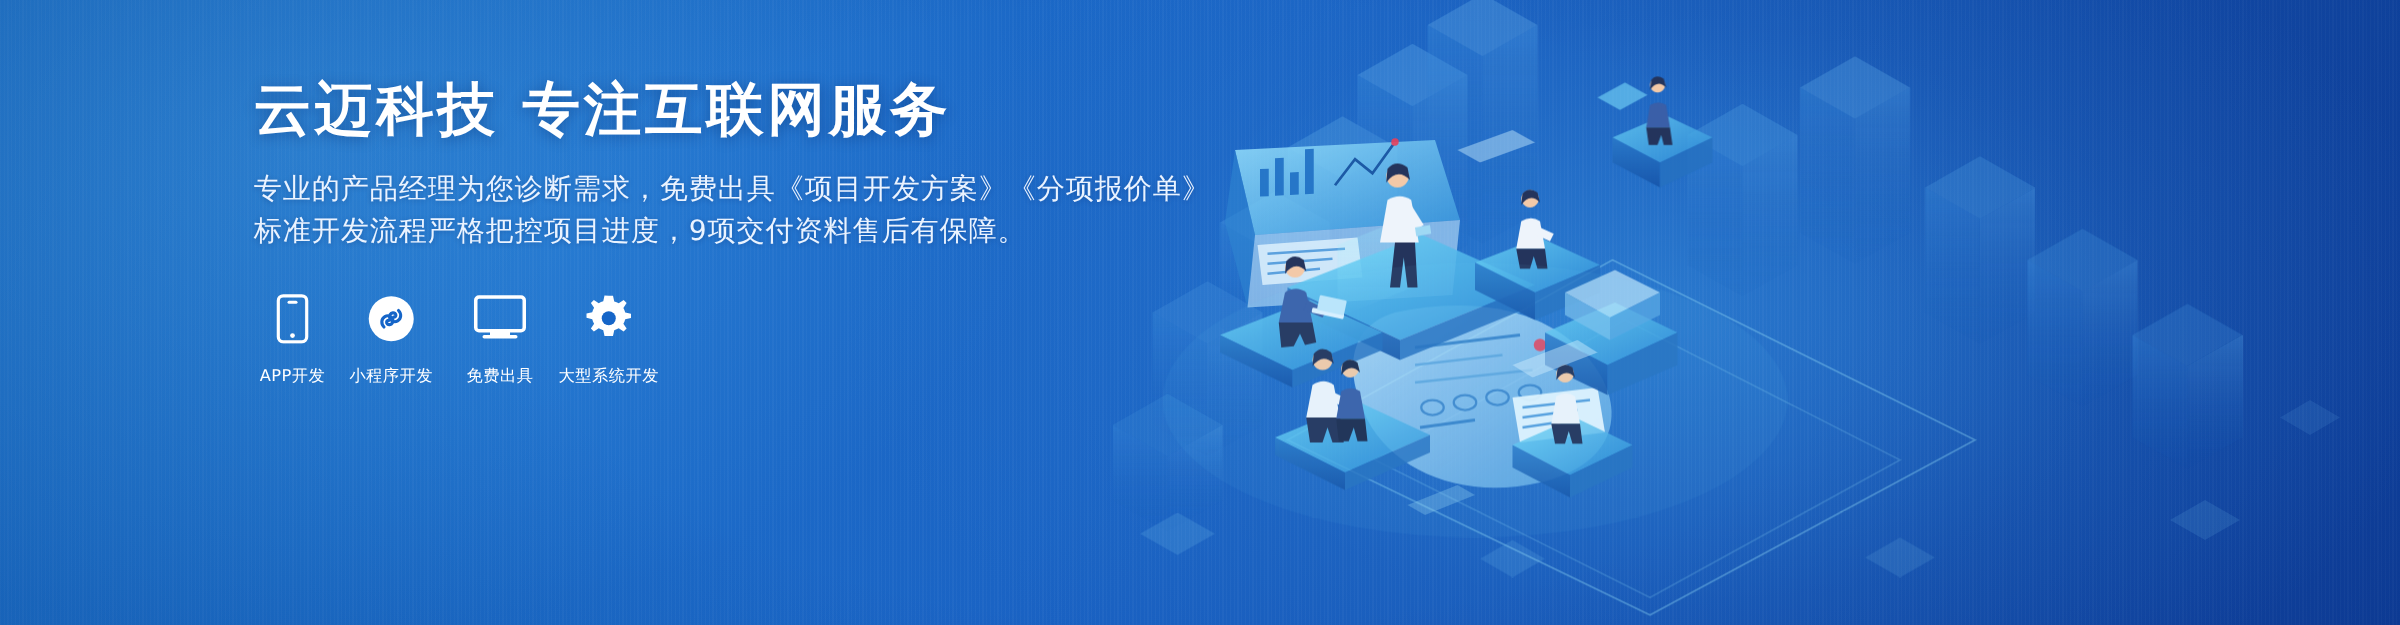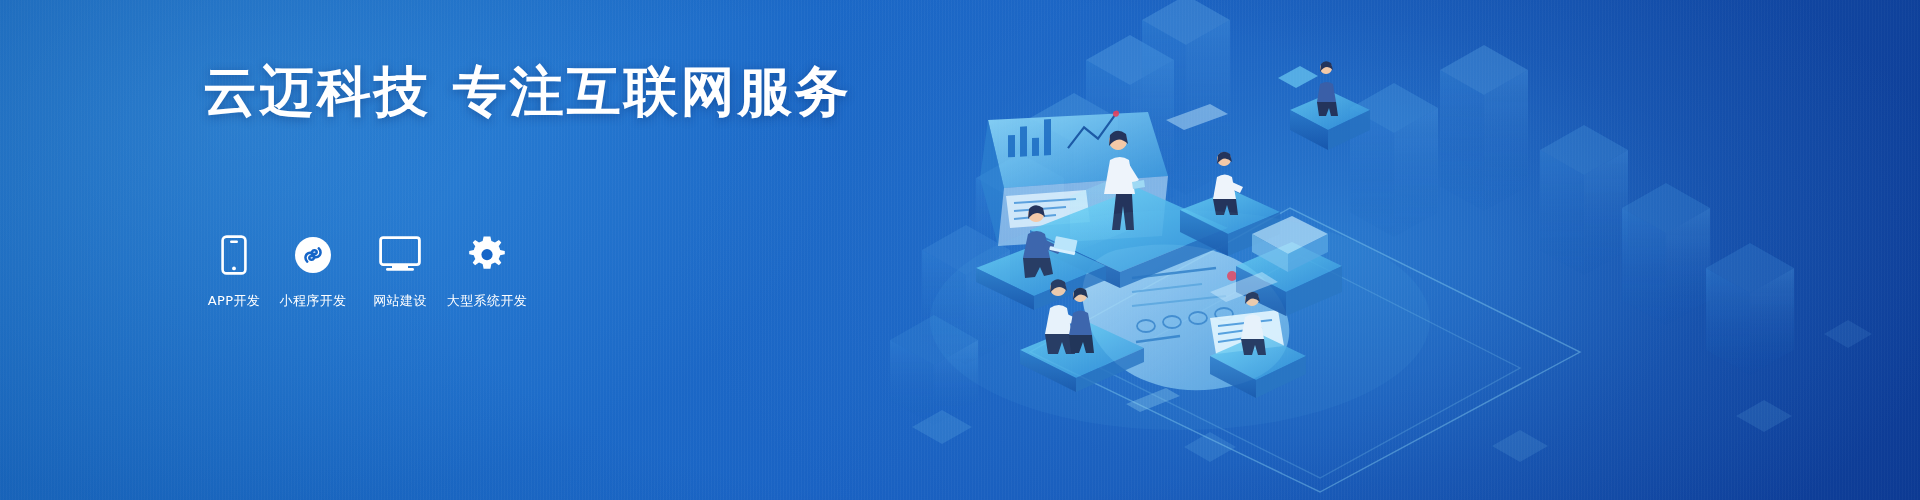--- a/index.html
+++ b/index.html
@@ -23,21 +23,21 @@
   }
   .vignette{
     position:absolute;inset:0;
     background:radial-gradient(ellipse 1300px 620px at 960px 250px, rgba(0,0,0,0) 40%, rgba(4,40,105,0.28) 100%);
     pointer-events:none;
   }
 
   
   .copy{position:absolute;left:203px;top:62px;width:760px;}
   .title{
-    font-size:54px;line-height:1.12;font-weight:700;color:#ffffff;
+    font-size:46px;line-height:1.12;font-weight:700;color:#ffffff;
     letter-spacing:3px;white-space:nowrap;
     text-shadow:0 2px 10px rgba(3,35,95,0.38);
     font-family:"DejaVu Sans","Liberation Sans",sans-serif;
   }
   .sub{margin-top:20px;}
   .sub-line{
     font-size:22.5px;line-height:34px;color:#eaf3ff;letter-spacing:0.7px;
     white-space:nowrap;font-weight:400;
     text-shadow:0 1px 4px rgba(3,35,95,0.30);
     font-family:"DejaVu Sans","Liberation Sans",sans-serif;
@@ -310,20 +310,24 @@
         <path d="M330 292 L382 272 L398 282 L346 302 Z" fill="#d8f1ff" opacity="0.5"></path>
         <path d="M246 404 L286 388 L300 396 L260 412 Z" fill="#9fd9f4" opacity="0.35"></path>
       </g>
 
       <ellipse cx="300" cy="320" rx="250" ry="110" fill="#6fd8f7" opacity="0.06"></ellipse>
     </svg>
   </div>
 
   <div class="copy">
     <div class="title">云迈科技 专注互联网服务</div>
+    <div class="sub">
+      <div class="sub-line">专业的产品经理为您诊断需求，免费出具《项目开发方案》《分项报价单》</div>
+      <div class="sub-line">标准开发流程严格把控项目进度，9项交付资料售后有保障。</div>
+    </div>
   </div>
 
   <div class="services">
 
     <div class="svc">
       <div class="svc-ico">
         <svg width="26" height="40" viewBox="0 0 26 40" xmlns="http://www.w3.org/2000/svg">
           <rect x="1.6" y="1.6" width="22.8" height="36.8" rx="4" fill="none" stroke="#ffffff" stroke-width="2.6"></rect>
           <rect x="9" y="5.6" width="8" height="2.4" rx="1.2" fill="#ffffff"></rect>
           <circle cx="13" cy="33.4" r="1.9" fill="#ffffff"></circle>
@@ -346,21 +350,21 @@
 
     <div class="svc">
       <div class="svc-ico">
         <svg width="42" height="38" viewBox="0 0 42 38" xmlns="http://www.w3.org/2000/svg">
           <rect x="1.6" y="1.6" width="38.8" height="27" rx="2.6" fill="none" stroke="#ffffff" stroke-width="2.8"></rect>
           <rect x="6" y="6" width="30" height="18" rx="1" fill="#ffffff" opacity="0.0"></rect>
           <rect x="13" y="28.6" width="16" height="3.4" fill="#ffffff"></rect>
           <rect x="7" y="32" width="28" height="2.8" rx="1.4" fill="#ffffff"></rect>
         </svg>
       </div>
-      <div class="svc-lab">网站建设</div>
+      <div class="svc-lab">免费出具</div>
     </div>
 
     <div class="svc">
       <div class="svc-ico">
         <svg width="40" height="40" viewBox="0 0 40 40" xmlns="http://www.w3.org/2000/svg">
           <path d="M20 1.5 l3.4 0 l1.0 4.6 a14.8 14.8 0 0 1 3.6 1.5 l3.9 -2.6 l2.4 2.4 l-2.6 3.9 a14.8 14.8 0 0 1 1.5 3.6 l4.6 1.0 l0 3.4 l-4.6 1.0 a14.8 14.8 0 0 1 -1.5 3.6 l2.6 3.9 l-2.4 2.4 l-3.9 -2.6 a14.8 14.8 0 0 1 -3.6 1.5 l-1.0 4.6 l-3.4 0 l0 0 l-3.4 0 l-1.0 -4.6 a14.8 14.8 0 0 1 -3.6 -1.5 l-3.9 2.6 l-2.4 -2.4 l2.6 -3.9 a14.8 14.8 0 0 1 -1.5 -3.6 l-4.6 -1.0 l0 -3.4 l4.6 -1.0 a14.8 14.8 0 0 1 1.5 -3.6 l-2.6 -3.9 l2.4 -2.4 l3.9 2.6 a14.8 14.8 0 0 1 3.6 -1.5 l1.0 -4.6 Z" fill="#ffffff"></path>
           <circle cx="20" cy="19.6" r="5.6" fill="#1565c8"></circle>
         </svg>
       </div>
       <div class="svc-lab">大型系统开发</div>

